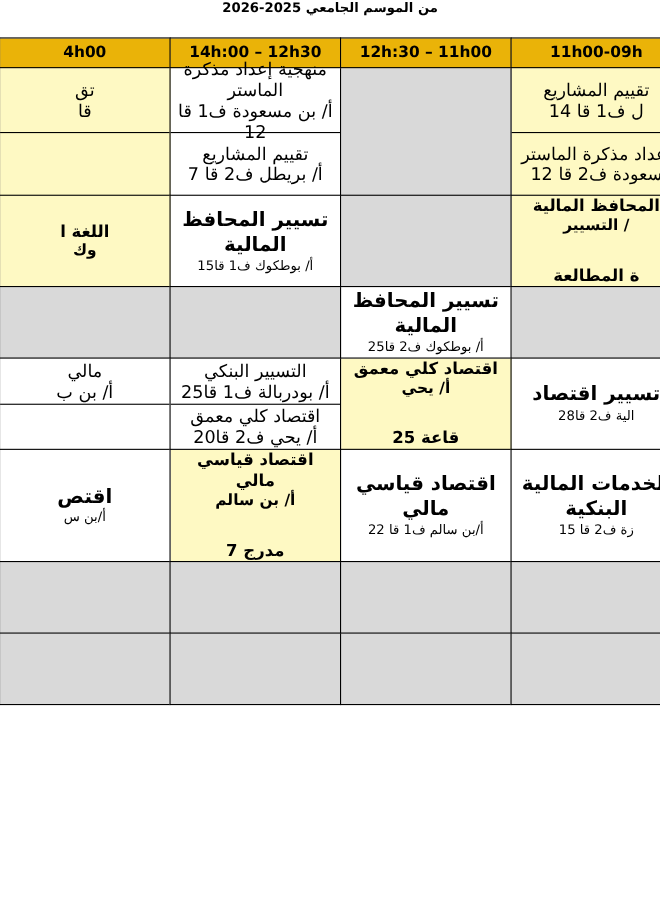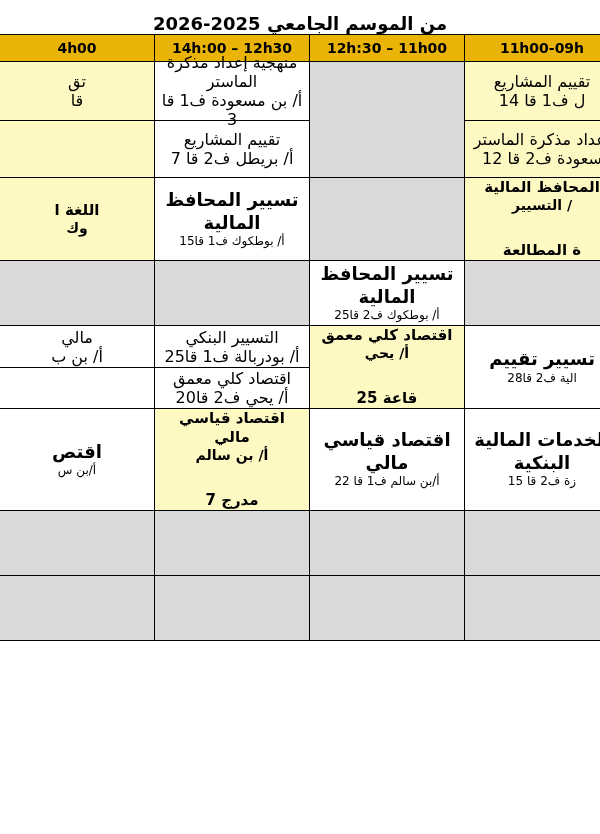--- a/index.html
+++ b/index.html
@@ -5,22 +5,22 @@
   html,body{margin:0;padding:0;background:#ffffff;}
   body{
     width:600px;height:834px;overflow:hidden;
     font-family:"DejaVu Sans","Liberation Sans",sans-serif;
     color:#000;
   }
   .page{position:relative;width:600px;height:834px;}
 
   
   .title-row{
-    height:34px;display:flex;align-items:flex-end;justify-content:center;
-    font-size:18px;font-weight:bold;letter-spacing:0px;
+    height:34px;display:flex;align-items:flex-start;justify-content:center;
+    font-size:12px;font-weight:bold;letter-spacing:0px;
   }
   .title-row .t{white-space:nowrap;}
 
   
   table.sched{
     border-collapse:collapse;
     table-layout:fixed;
     width:620px;            
     margin-right:-20px;     
     direction:rtl;
@@ -100,21 +100,21 @@
                 <div class="l1">إعداد مذكرة الماستر</div>
                 <div class="l2">سعودة  ف2  قا 12</div>
               </div>
             </div>
           </td>
           <td class="cell gray"></td>
           <td class="cell white">
             <div class="split">
               <div class="sub pad">
                 <div class="l1">منهجية إعداد مذكرة الماستر</div>
-                <div class="l2">أ/ بن مسعودة ف1  قا 3</div>
+                <div class="l2">أ/ بن مسعودة ف1  قا 12</div>
               </div>
               <div class="sub pad">
                 <div class="l1">تقييم المشاريع</div>
                 <div class="l2">أ/ بريطل   ف2  قا 7</div>
               </div>
             </div>
           </td>
           <td class="cell peach">
             <div class="split">
               <div class="sub pad">
@@ -159,21 +159,21 @@
               <div class="l1">تسيير المحافظ المالية</div>
               <div class="l2">أ/ بوطكوك   ف2  قا25</div>
             </div>
           </td>
           <td class="cell gray"></td>
           <td class="cell gray"></td>
         </tr>
         <tr>
           <td class="cell white">
             <div class="blk pad">
-              <div class="l1">تسيير تقييم</div>
+              <div class="l1">تسيير اقتصاد</div>
               <div class="l2">الية  ف2  قا28</div>
             </div>
           </td>
           <td class="cell peach">
             <div class="blk pad big">
               <div class="l1">اقتصاد كلي معمق</div>
               <div class="l2">أ/ يحي</div>
               <div class="l3">قاعة 25</div>
             </div>
           </td>

